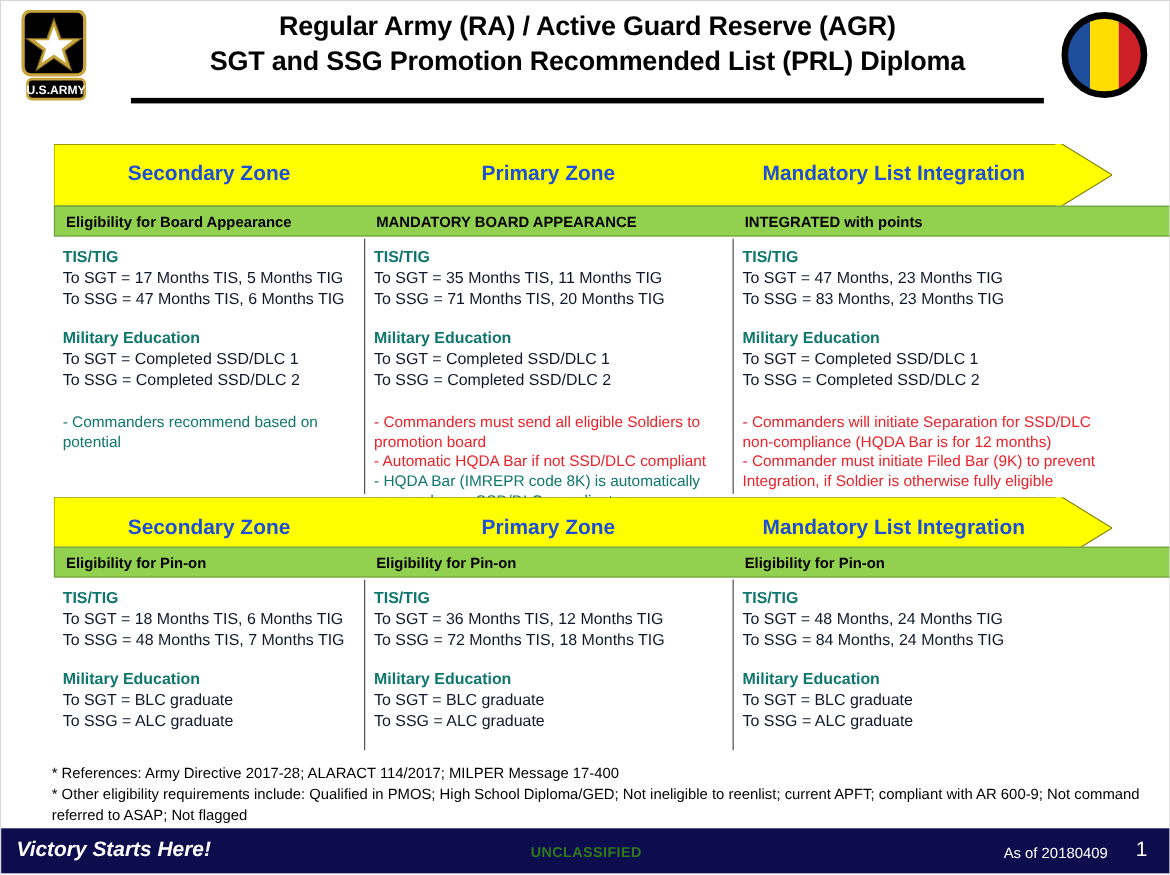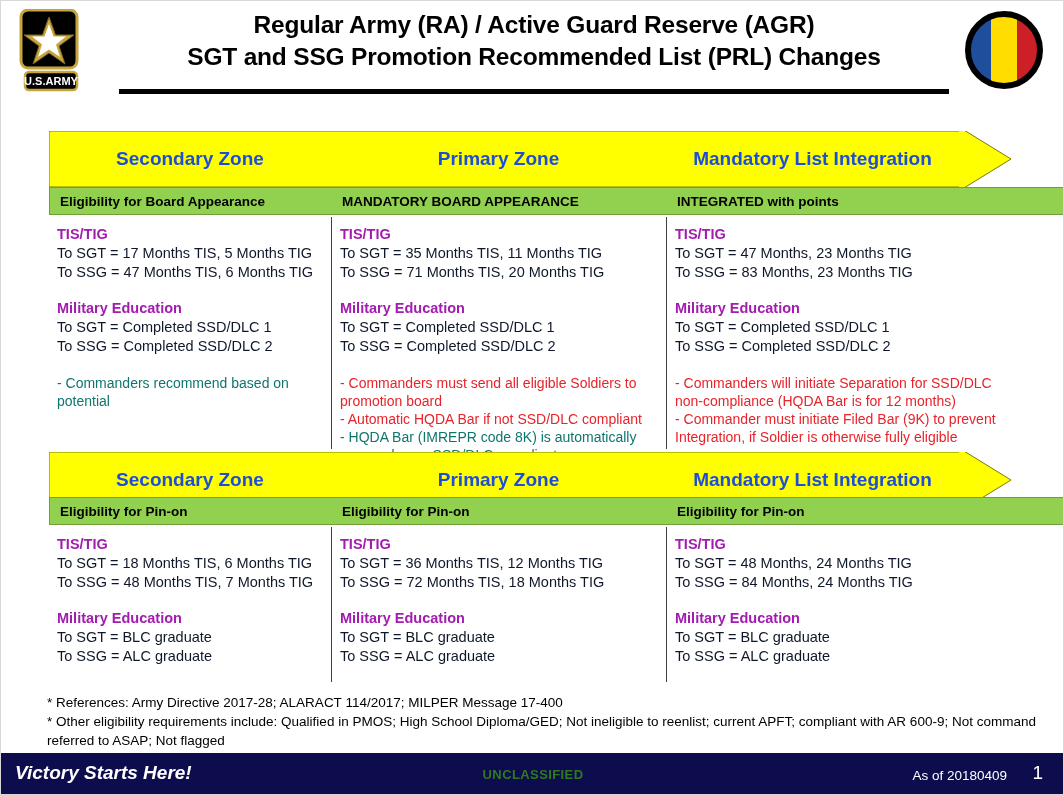--- a/index.html
+++ b/index.html
@@ -119,21 +119,21 @@
   .col {
     box-sizing: border-box;
     padding: 8px 8px 0 8px;
   }
   .col-1 { width: 282px; }
   .col-2 { width: 335px; border-left: 1.5px solid #404040; }
   .col-3 { width: 345px; border-left: 1.5px solid #404040; }
   .blk-title {
     font-weight: bold;
     font-size: 14.5px;
-    color: #a21caf;
+    color: #0f766e;
     line-height: 19px;
   }
   .blk-line {
     font-size: 14.5px;
     color: #0f172a;
     line-height: 19px;
   }
   .spacer { height: 17px; }
   .notes { margin-top: 18px; }
   .note-red {
@@ -213,21 +213,21 @@
       <rect x="2" y="1" width="56" height="58" rx="7" fill="#000000" stroke="#c8a53c" stroke-width="3"></rect>
       <path d="M30 8 L36.5 26 L55 26 L40 37 L46 55 L30 44 L14 55 L20 37 L5 26 L23.5 26 Z" fill="#c8a53c" stroke="#7a6420" stroke-width="1"></path>
       <path d="M30 15 L34.5 27.5 L47 27.5 L37 35.5 L41 48 L30 40.5 L19 48 L23 35.5 L13 27.5 L25.5 27.5 Z" fill="#ffffff"></path>
       <rect x="6" y="63" width="52" height="18" rx="4" fill="#000000" stroke="#c8a53c" stroke-width="2.5"></rect>
       <text x="32" y="76" font-family="Liberation Sans, sans-serif" font-size="11" font-weight="bold" fill="#ffffff" text-anchor="middle">U.S.ARMY</text>
     </svg>
   </div>
 
   <div class="hdr-title">
     <div>Regular Army (RA) / Active Guard Reserve (AGR)</div>
-    <div>SGT and SSG Promotion Recommended List (PRL) Changes</div>
+    <div>SGT and SSG Promotion Recommended List (PRL) Diploma</div>
   </div>
   <div class="hdr-rule"></div>
 
   <div class="hdr-emblem">
     <svg viewBox="0 0 82 82" width="82" height="82">
       <defs>
         <clipPath id="roundclip">
             <circle cx="41" cy="41" r="36"></circle>
           </clipPath>
       </defs>

